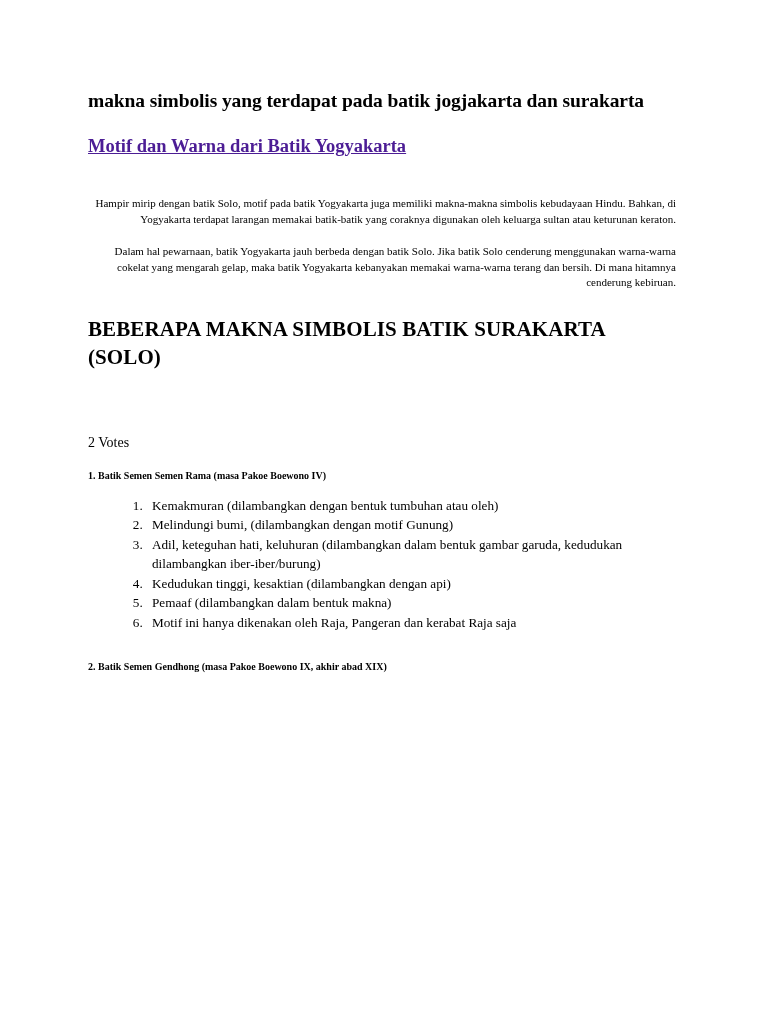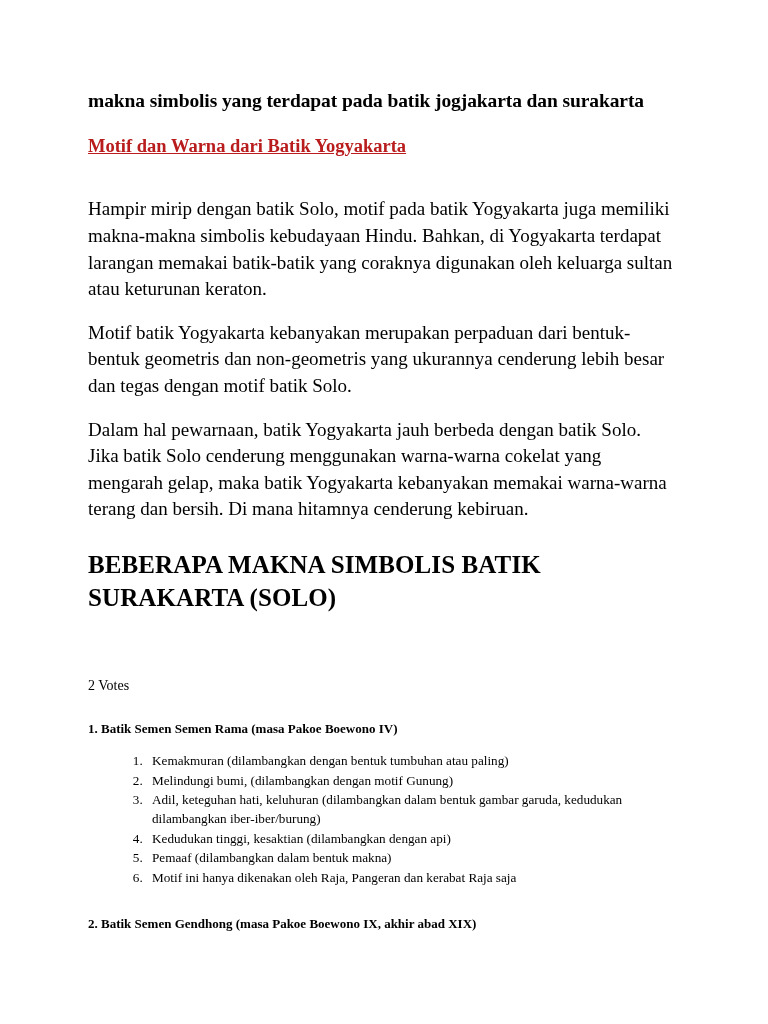--- a/index.html
+++ b/index.html
@@ -27,58 +27,58 @@
     font-weight: bold;
     line-height: 1.30;
     margin: 0 0 22px 0;
     letter-spacing: -0.1px;
   }
   h2.section-link {
     font-size: 18.5px;
     font-weight: bold;
     line-height: 1.25;
     margin: 0 0 20px 0;
-    color: #b91c1c;
+    color: #4c1d95;
     text-decoration: underline;
     display: inline-block;
     cursor: pointer;
     text-align: center;
   }
   .link-wrap { margin: 0 0 18px 0; }
   p.body-par {
-    font-size: 19px;
+    font-size: 11px;
     line-height: 1.40;
     margin: 16px 0 17px 0;
-    text-align: left;
+    text-align: right;
   }
   h2.big-heading {
-    font-size: 25px;
+    font-size: 21px;
     font-weight: bold;
     line-height: 1.30;
     margin: 26px 0 12px 0;
     letter-spacing: 0.1px;
   }
   .votes {
     font-size: 14px;
     line-height: 1.4;
     margin: 62px 0 0 0;
   }
   .sub-underline {
     font-size: 13.2px;
     font-weight: bold;
     line-height: 1.4;
     margin: 34px 0 0 0;
     text-decoration: underline;
     letter-spacing: 0.2px;
   }
   .sub-bold {
-    font-size: 13px;
+    font-size: 10px;
     font-weight: bold;
     line-height: 1.4;
-    margin: 24px 0 0 0;
+    margin: 16px 0 0 0;
   }
   p.after-sub {
     margin-top: 20px;
   }
   ol.numbered {
     margin: 14px 0 0 0;
     padding-left: 58px;
     font-size: 13.2px;
     line-height: 1.42;
   }
@@ -95,33 +95,32 @@
 
 <div class="page">
 
   <h1 class="doc-title">makna simbolis yang terdapat pada batik jogjakarta dan surakarta</h1>
 
   <div class="link-wrap">
     <h2 class="section-link">Motif dan Warna dari Batik Yogyakarta</h2>
   </div>
 
   <p class="body-par">Hampir mirip dengan batik Solo, motif pada batik Yogyakarta juga memiliki makna-makna simbolis kebudayaan Hindu. Bahkan, di Yogyakarta terdapat larangan memakai batik-batik yang coraknya digunakan oleh keluarga sultan atau keturunan keraton.</p>
-  <p class="body-par">Motif batik Yogyakarta kebanyakan merupakan perpaduan dari bentuk-bentuk geometris dan non-geometris yang ukurannya cenderung lebih besar dan tegas dengan motif batik Solo.</p>
   <p class="body-par">Dalam hal pewarnaan, batik Yogyakarta jauh berbeda dengan batik Solo. Jika batik Solo cenderung menggunakan warna-warna cokelat yang mengarah gelap, maka batik Yogyakarta kebanyakan memakai warna-warna terang dan bersih. Di mana hitamnya cenderung kebiruan.</p>
 
   <h2 class="big-heading">BEBERAPA MAKNA SIMBOLIS BATIK SURAKARTA (SOLO)</h2>
 
   <div class="votes">2 Votes</div>
 
 
   <div class="sub-bold">1. Batik Semen Semen Rama (masa Pakoe Boewono IV)</div>
 
 
   <ol class="numbered">
-    <li>Kemakmuran (dilambangkan dengan bentuk tumbuhan atau paling)</li>
+    <li>Kemakmuran (dilambangkan dengan bentuk tumbuhan atau oleh)</li>
     <li>Melindungi bumi, (dilambangkan dengan motif Gunung)</li>
     <li>Adil, keteguhan hati, keluhuran (dilambangkan dalam bentuk gambar garuda, kedudukan dilambangkan iber-iber/burung)</li>
     <li>Kedudukan tinggi, kesaktian (dilambangkan dengan api)</li>
     <li>Pemaaf (dilambangkan dalam bentuk makna)</li>
     <li>Motif ini hanya dikenakan oleh Raja, Pangeran dan kerabat Raja saja</li>
   </ol>
 
   <div class="sub-bold last">2. Batik Semen Gendhong (masa Pakoe Boewono IX, akhir abad XIX)</div>
 
 </div>

